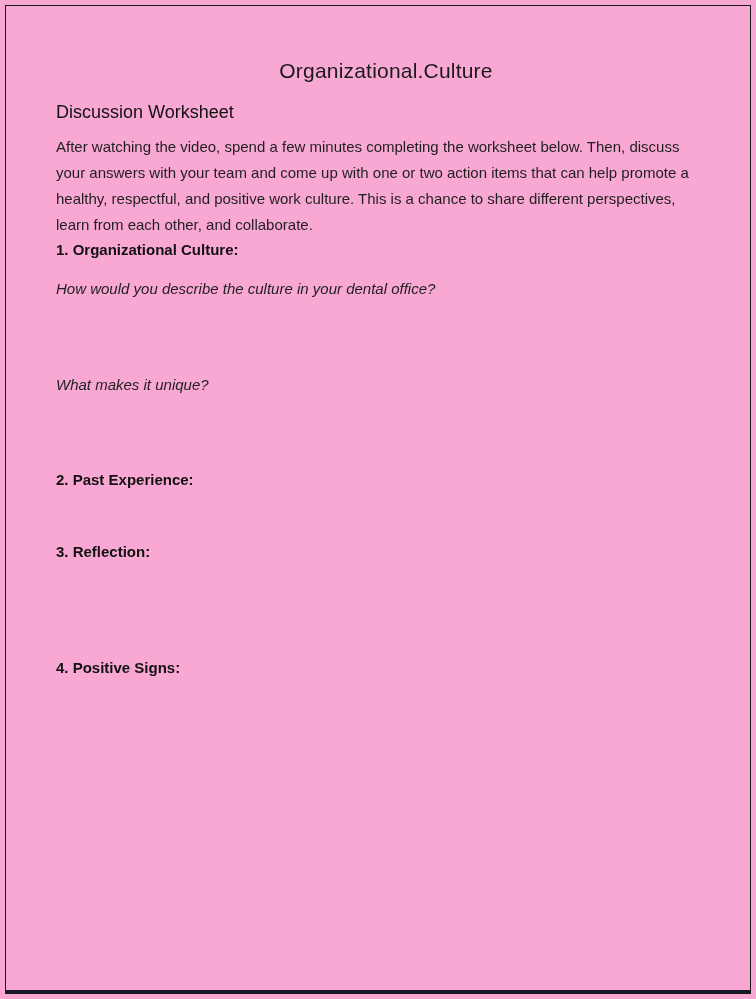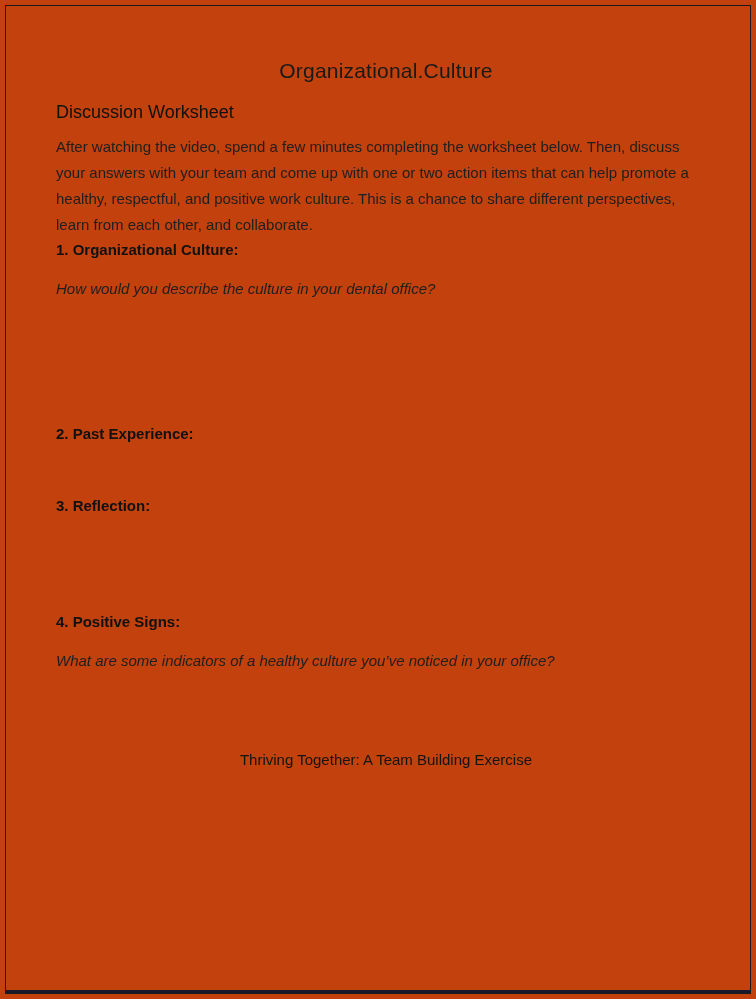--- a/index.html
+++ b/index.html
@@ -13,21 +13,21 @@
     font-family: "Liberation Sans", sans-serif;
     color: #1f1f1f;
     position: relative;
     overflow: hidden;
   }
   .page {
     position: absolute;
     top: 0; left: 0;
     width: 756px;
     height: 999px;
-    background: #c2410c;
+    background: #f9a8d4;
   }
   .border-box {
     position: absolute;
     top: 5px; left: 5px; right: 5px; bottom: 5px;
     border: 1px solid #1a1a1a;
     pointer-events: none;
   }
   .bottom-bar {
     position: absolute;
     left: 5px; right: 5px; bottom: 5px;
@@ -115,20 +115,21 @@
     <p class="intro">After watching the video, spend a few minutes completing the worksheet below. Then, discuss your answers with your team and come up with one or two action items that can help promote a healthy, respectful, and positive work culture. This is a chance to share different perspectives, learn from each other, and collaborate.</p>
 
     <p class="section-heading h1">1. Organizational Culture:</p>
 
     <p class="question after-heading">How would you describe the culture in your dental office?</p>
     <div class="answer-field">
       <div class="answer-row"></div>
       <div class="answer-row"></div>
     </div>
 
+    <p class="question after-field">What makes it unique?</p>
     <div class="answer-field">
       <div class="answer-row"></div>
       <div class="answer-row"></div>
     </div>
 
     <p class="section-heading h2">2. Past Experience:</p>
 
     <div class="answer-field">
       <div class="answer-row"></div>
       <div class="answer-row"></div>
@@ -136,25 +137,23 @@
 
     <p class="section-heading h3">3. Reflection:</p>
 
     <div class="answer-field">
       <div class="answer-row"></div>
       <div class="answer-row"></div>
     </div>
 
     <p class="section-heading h4">4. Positive Signs:</p>
 
-    <p class="question after-heading">What are some indicators of a healthy culture you’ve noticed in your office?</p>
     <div class="answer-field">
       <div class="answer-row"></div>
       <div class="answer-row"></div>
     </div>
 
-    <p class="doc-footer">Thriving Together: A Team Building Exercise</p>
 
   </div>
 
   <div class="bottom-bar"></div>
   <div class="border-box"></div>
 </div>
 
 </body></html>

